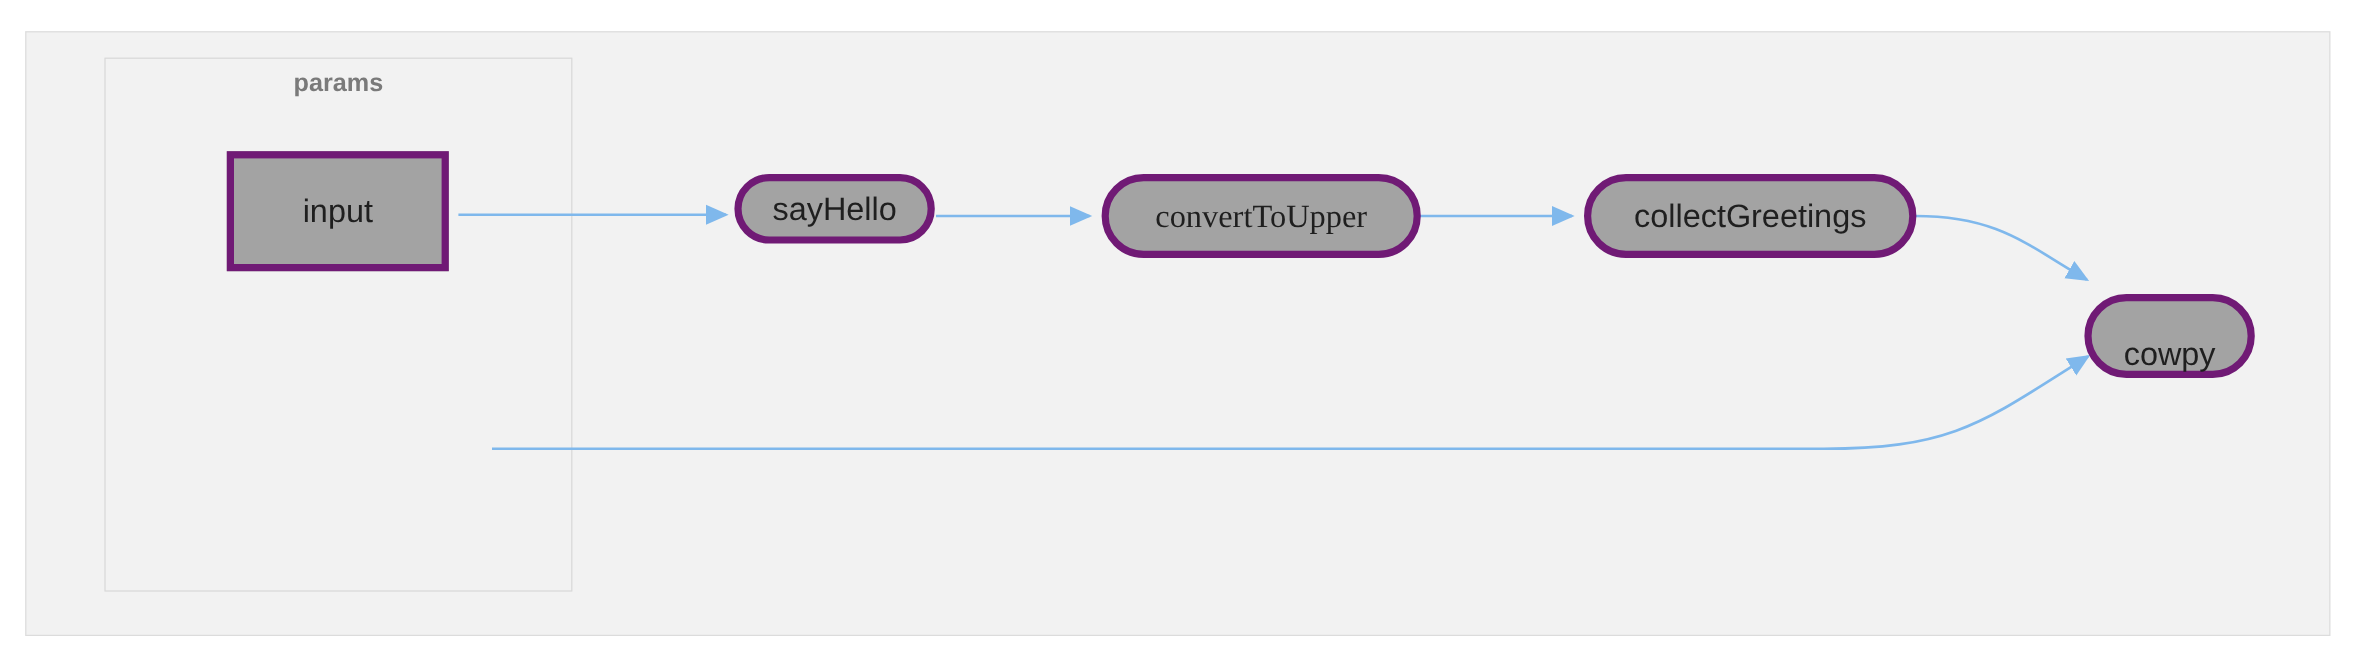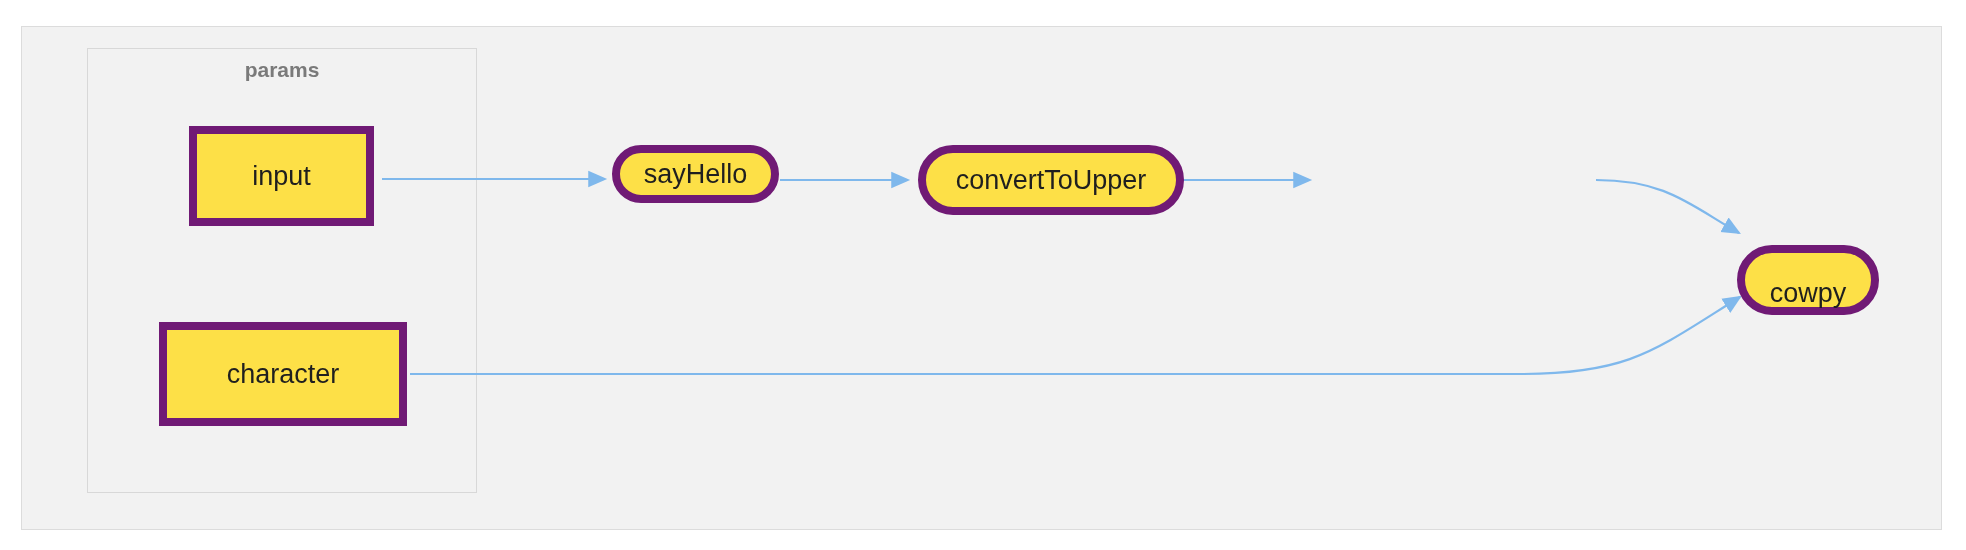--- a/index.html
+++ b/index.html
@@ -65,22 +65,22 @@
     top: 0;
     width: 1966px;
     height: 550px;
     pointer-events: none;
   }
 
   
   .node {
     position: absolute;
     box-sizing: border-box;
-    background: #fde047;
-    border: 8px solid #701a75;
+    background: #a3a3a3;
+    border: 6px solid #701a75;
     display: flex;
     align-items: center;
     justify-content: center;
     color: #1f1f1f;
     font-size: 27px;
     font-family: "Liberation Sans", sans-serif;
     white-space: nowrap;
   }
   .node.rect   { border-radius: 0px; }
   .node.stadium{ border-radius: 999px; }
@@ -112,30 +112,30 @@
 
     <path d="M 1596,180 C 1666,180 1690,205 1739,233" fill="none" stroke="#7fb8ec" stroke-width="2.2" marker-end="url(#arrow)"></path>
 
     <path d="M 410,374 L 1520,374 C 1630,374 1655,350 1740,297" fill="none" stroke="#7fb8ec" stroke-width="2.2" marker-end="url(#arrow)"></path>
   </svg>
 
   <div class="node rect" style="left:189px; top:126px; width:185px; height:100px;">
     <span class="node-label">input</span>
   </div>
 
-  <div class="node rect" style="left:159px; top:322px; width:248px; height:104px;">
-    <span class="node-label">character</span>
-  </div>
 
   <div class="node stadium" style="left:612px; top:145px; width:167px; height:58px;">
     <span class="node-label">sayHello</span>
   </div>
 
-  <div class="node stadium" style="left:918px; top:145px; width:266px; height:70px;">
+  <div class="node stadium" style="left:918px; top:145px; width:266px; height:70px;font-family:Liberation Serif, serif;">
     <span class="node-label">convertToUpper</span>
   </div>
 
+  <div class="node stadium" style="left:1320px; top:145px; width:277px; height:70px;">
+    <span class="node-label">collectGreetings</span>
+  </div>
 
   <div class="node stadium" style="left:1737px; top:245px; width:142px; height:70px;align-items:flex-end;">
     <span class="node-label">cowpy</span>
   </div>
 
 </div>
 
 </body></html>

